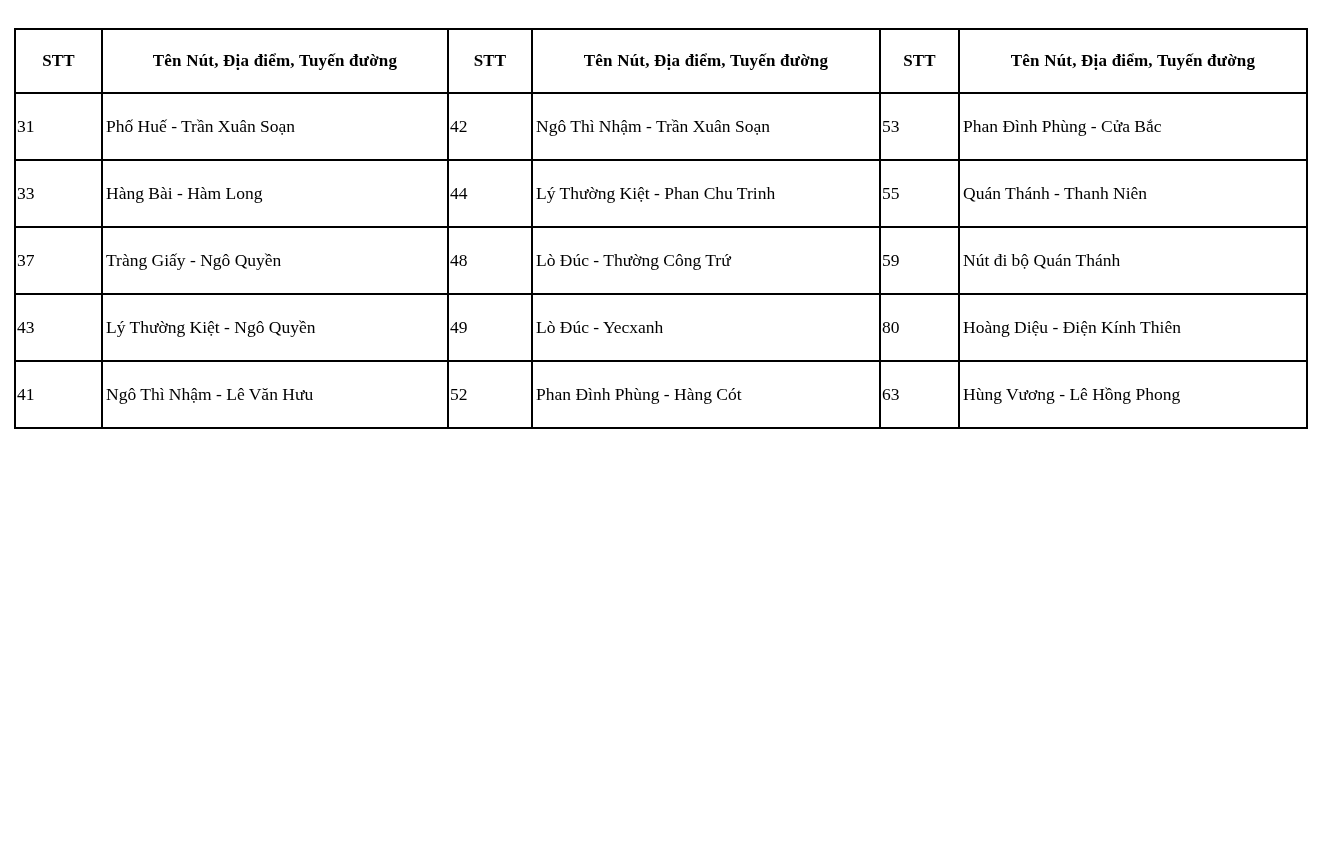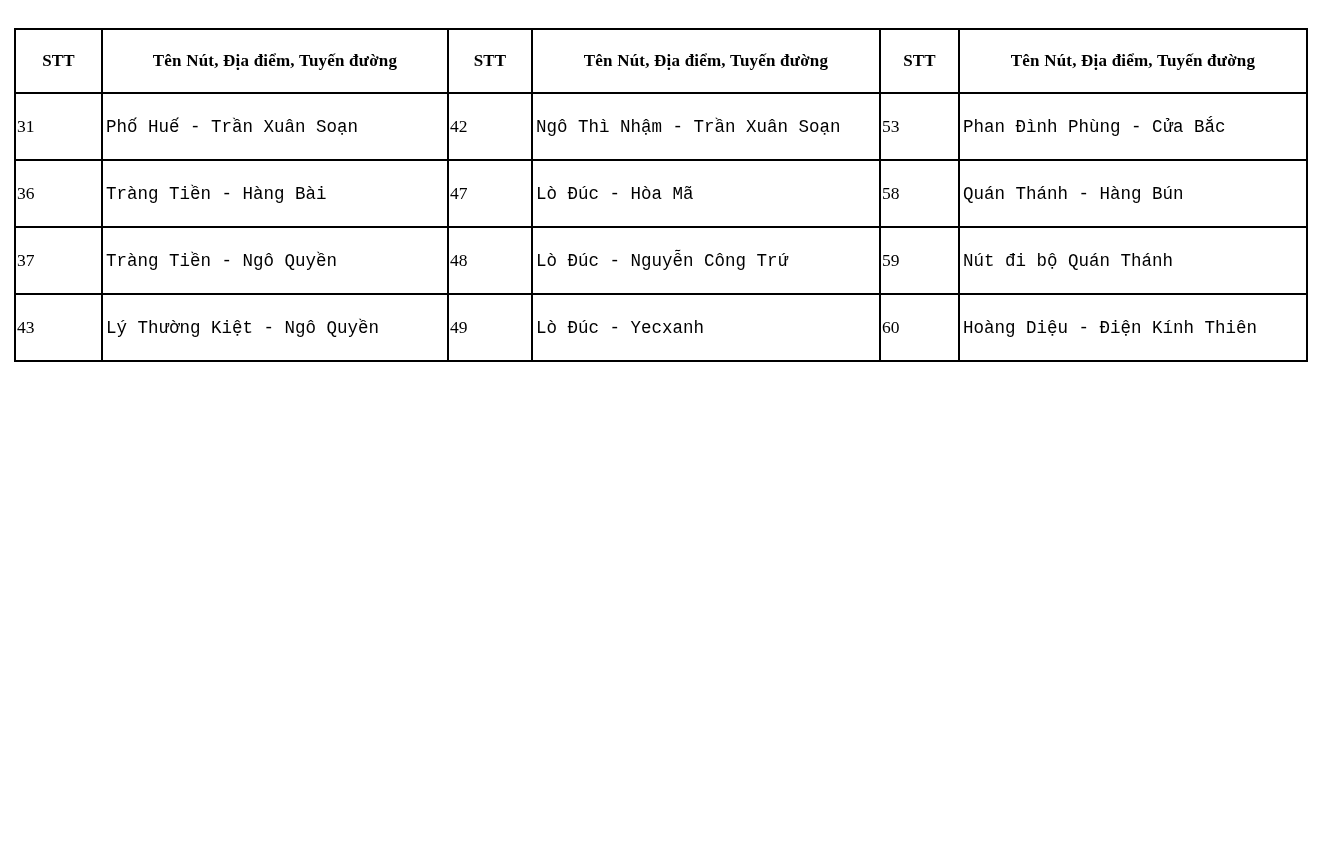--- a/index.html
+++ b/index.html
@@ -45,21 +45,20 @@
     font-size: 17.5px;
     vertical-align: middle;
   }
   td.stt-cell {
     text-align: left;
   }
   td.name-cell {
     text-align: left;
     padding-left: 3px;
     padding-right: 17px;
-    font-family: Liberation Mono, monospace;
   }
 </style>
 </head>
 <body>
 
 <div class="page">
   <table class="junction-table">
     <colgroup>
       <col style="width:87px">
       <col style="width:346px">
@@ -81,38 +80,46 @@
     <tbody id="table-body">
         <tr>
           <td class="stt-cell">31</td>
           <td class="name-cell">Phố Huế - Trần Xuân Soạn</td>
           <td class="stt-cell">42</td>
           <td class="name-cell">Ngô Thì Nhậm - Trần Xuân Soạn</td>
           <td class="stt-cell">53</td>
           <td class="name-cell">Phan Đình Phùng - Cửa Bắc</td>
         </tr>
         <tr>
-          <td class="stt-cell">36</td>
-          <td class="name-cell">Tràng Tiền - Hàng Bài</td>
-          <td class="stt-cell">47</td>
-          <td class="name-cell">Lò Đúc - Hòa Mã</td>
-          <td class="stt-cell">58</td>
-          <td class="name-cell">Quán Thánh - Hàng Bún</td>
+          <td class="stt-cell">33</td>
+          <td class="name-cell">Hàng Bài - Hàm Long</td>
+          <td class="stt-cell">44</td>
+          <td class="name-cell">Lý Thường Kiệt - Phan Chu Trinh</td>
+          <td class="stt-cell">55</td>
+          <td class="name-cell">Quán Thánh - Thanh Niên</td>
         </tr>
         <tr>
           <td class="stt-cell">37</td>
-          <td class="name-cell">Tràng Tiền - Ngô Quyền</td>
+          <td class="name-cell">Tràng Giấy - Ngô Quyền</td>
           <td class="stt-cell">48</td>
-          <td class="name-cell">Lò Đúc - Nguyễn Công Trứ</td>
+          <td class="name-cell">Lò Đúc - Thường Công Trứ</td>
           <td class="stt-cell">59</td>
           <td class="name-cell">Nút đi bộ Quán Thánh</td>
         </tr>
         <tr>
           <td class="stt-cell">43</td>
           <td class="name-cell">Lý Thường Kiệt - Ngô Quyền</td>
           <td class="stt-cell">49</td>
           <td class="name-cell">Lò Đúc - Yecxanh</td>
-          <td class="stt-cell">60</td>
+          <td class="stt-cell">80</td>
           <td class="name-cell">Hoàng Diệu - Điện Kính Thiên</td>
+        </tr>
+        <tr>
+          <td class="stt-cell">41</td>
+          <td class="name-cell">Ngô Thì Nhậm - Lê Văn Hưu</td>
+          <td class="stt-cell">52</td>
+          <td class="name-cell">Phan Đình Phùng - Hàng Cót</td>
+          <td class="stt-cell">63</td>
+          <td class="name-cell">Hùng Vương - Lê Hồng Phong</td>
         </tr>
       </tbody>
   </table>
 </div>
 
 </body></html>

